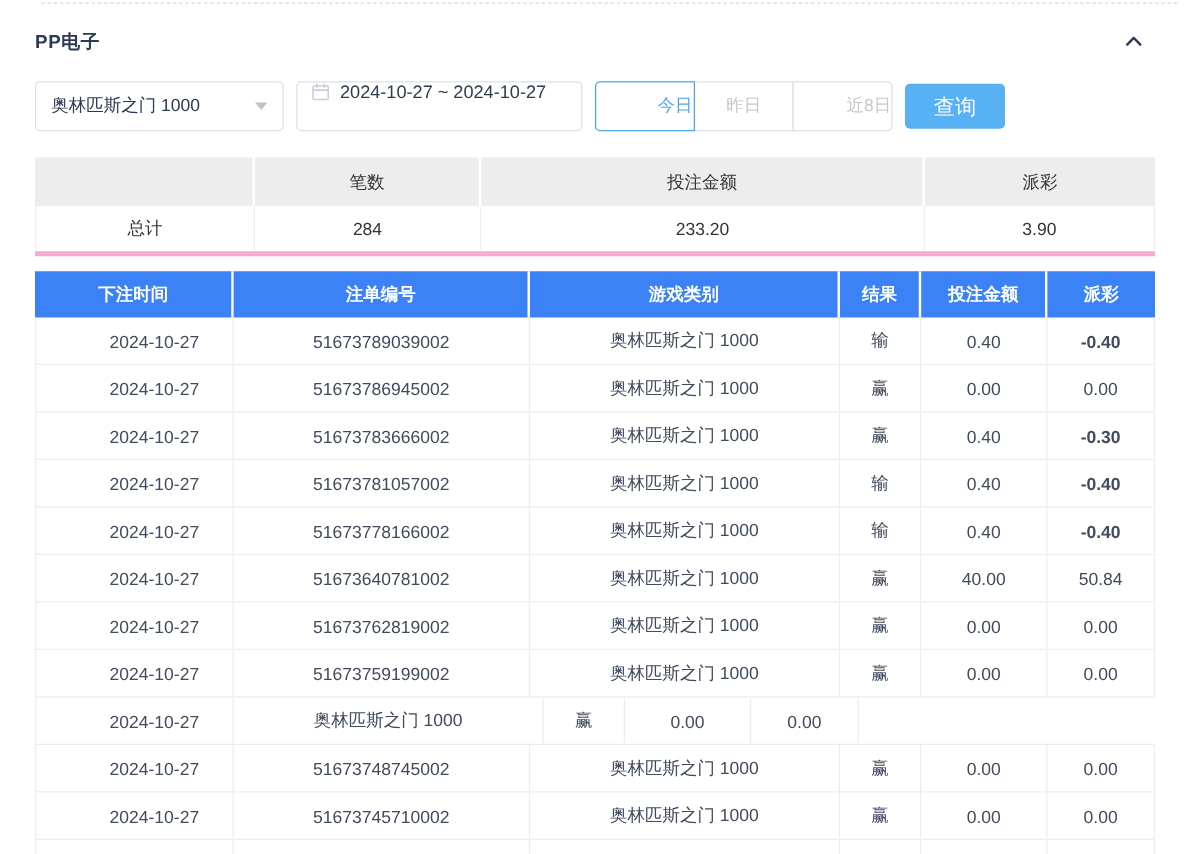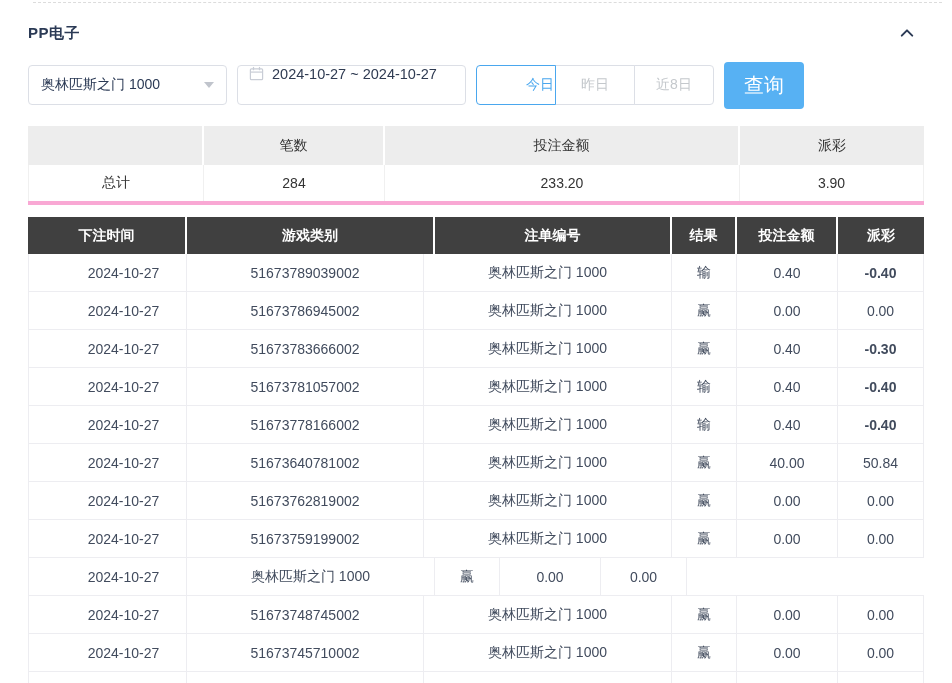--- a/index.html
+++ b/index.html
@@ -19,38 +19,38 @@
     color:#2b3a55; font-size:14px; cursor:pointer; background:#fff; }
   .caret-down { width:0; height:0; border-left:5px solid transparent; border-right:5px solid transparent;
     border-top:6px solid #c0c4cc; margin-left:8px; }
   .date-box { width:229px; height:40px; border:1px solid #dcdfe6; border-radius:4px;
     display:flex; gap:8px; padding:0 11px; color:#2f3b52; font-size:14.5px; cursor:pointer; background:#fff; }
 
   .btn-group { display:flex; }
   .range-btn { width:80px; height:40px; background:#fff; border:1px solid #dcdfe6; color:#c4c8cc;
     font-size:14px; margin-left:-1px; cursor:pointer; font-family:inherit; }
   .range-btn:first-child { margin-left:0; border-radius:4px 0 0 4px;padding-left:48px; }
-  .range-btn:last-child { border-radius:0 4px 4px 0; }
+  .range-btn:last-child { border-radius:0 4px 4px 0;text-align:right; }
   .range-btn.active { border-color:#4aa7ee; color:#4aa7ee; position:relative; z-index:1; }
-  .query-btn { width:80px; height:47px; background:#57b1f3; border:none; border-radius:4px;
-    color:#fff; font-size:20px; margin-left:0; cursor:pointer; font-family:inherit; }
+  .query-btn { width:80px; height:36px; background:#57b1f3; border:none; border-radius:4px;
+    color:#fff; font-size:17px; margin-left:0; cursor:pointer; font-family:inherit; }
 
   .summary { margin:21px 28px 0; font-size:14px;border-radius:15px; }
   .summary .hrow { display:flex; height:39px; }
   .summary .hcell { background:#ededed; color:#333; display:flex; align-items:center; justify-content:center; border-right:2px solid #fff; }
   .summary .hcell:last-child { border-right:none; }
   .summary .drow { display:flex; height:40px; border-bottom:4px solid #f9a8d4; }
   .summary .dcell { display:flex; align-items:center; justify-content:center; color:#333;
     border-right:1px solid #f0f0f0; }
   .summary .dcell:first-child { border-left:1px solid #f0f0f0; }
   .sc1{width:176px} .sc2{width:181px} .sc3{width:355px} .sc4{width:184px}
 
   .records { margin:12px 28px 0; font-size:14px; }
   .records .hrow { display:flex; height:37px; }
-  .records .hcell { background:#404040; color:#fff; font-weight:bold; display:flex; align-items:center; justify-content:center; border-right:2px solid #fff; }
+  .records .hcell { background:#3b82f6; color:#fff; font-weight:bold; display:flex; align-items:center; justify-content:center; border-right:2px solid #fff; }
   .records .hcell:last-child { border-right:none; }
   .records .row { display:flex; height:38px; border-bottom:1px solid #ededf1; }
   .records .cell { display:flex; align-items:center; justify-content:center; color:#414b5d;
     border-right:1px solid #ededf1; overflow:hidden; white-space:nowrap; }
   .records .cell:first-child { border-left:1px solid #ededf1;padding-left:32px; }
   .records .row.partial { height:38px; border-bottom:none; }
   .mc1{width:159px} .mc2{width:237px} .mc3{width:248px} .mc4{width:65px} .mc5{width:101px} .mc6{width:86px}
   .neg { color:#f56c6c;font-weight:bold; }
 </style>
 </head>
@@ -103,22 +103,22 @@
     <div class="dcell sc1">总计</div>
     <div class="dcell sc2">284</div>
     <div class="dcell sc3">233.20</div>
     <div class="dcell sc4">3.90</div>
   </div>
 </div>
 
 <div class="records">
   <div class="hrow">
     <div class="hcell mc1">下注时间</div>
+    <div class="hcell mc2">注单编号</div>
     <div class="hcell mc3">游戏类别</div>
-    <div class="hcell mc2">注单编号</div>
     <div class="hcell mc4">结果</div>
     <div class="hcell mc5">投注金额</div>
     <div class="hcell mc6">派彩</div>
   </div>
   <div>
   <div class="row">
     <div class="cell mc1">2024-10-27</div>
     <div class="cell mc2">51673789039002</div>
     <div class="cell mc3">奥林匹斯之门 1000</div>
     <div class="cell mc4">输</div>

